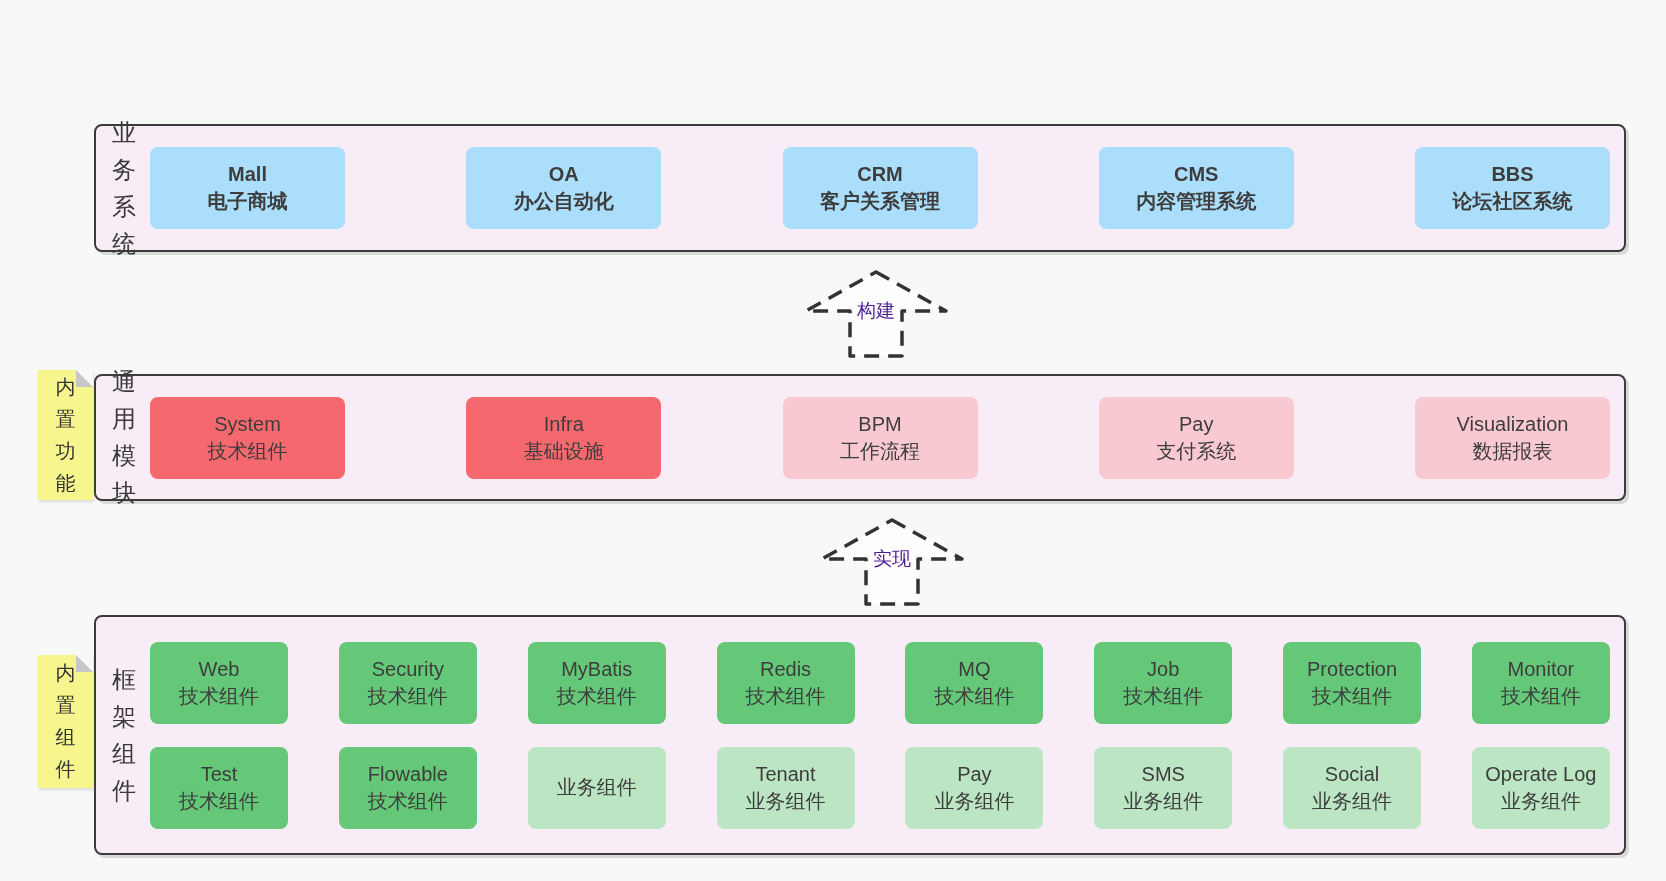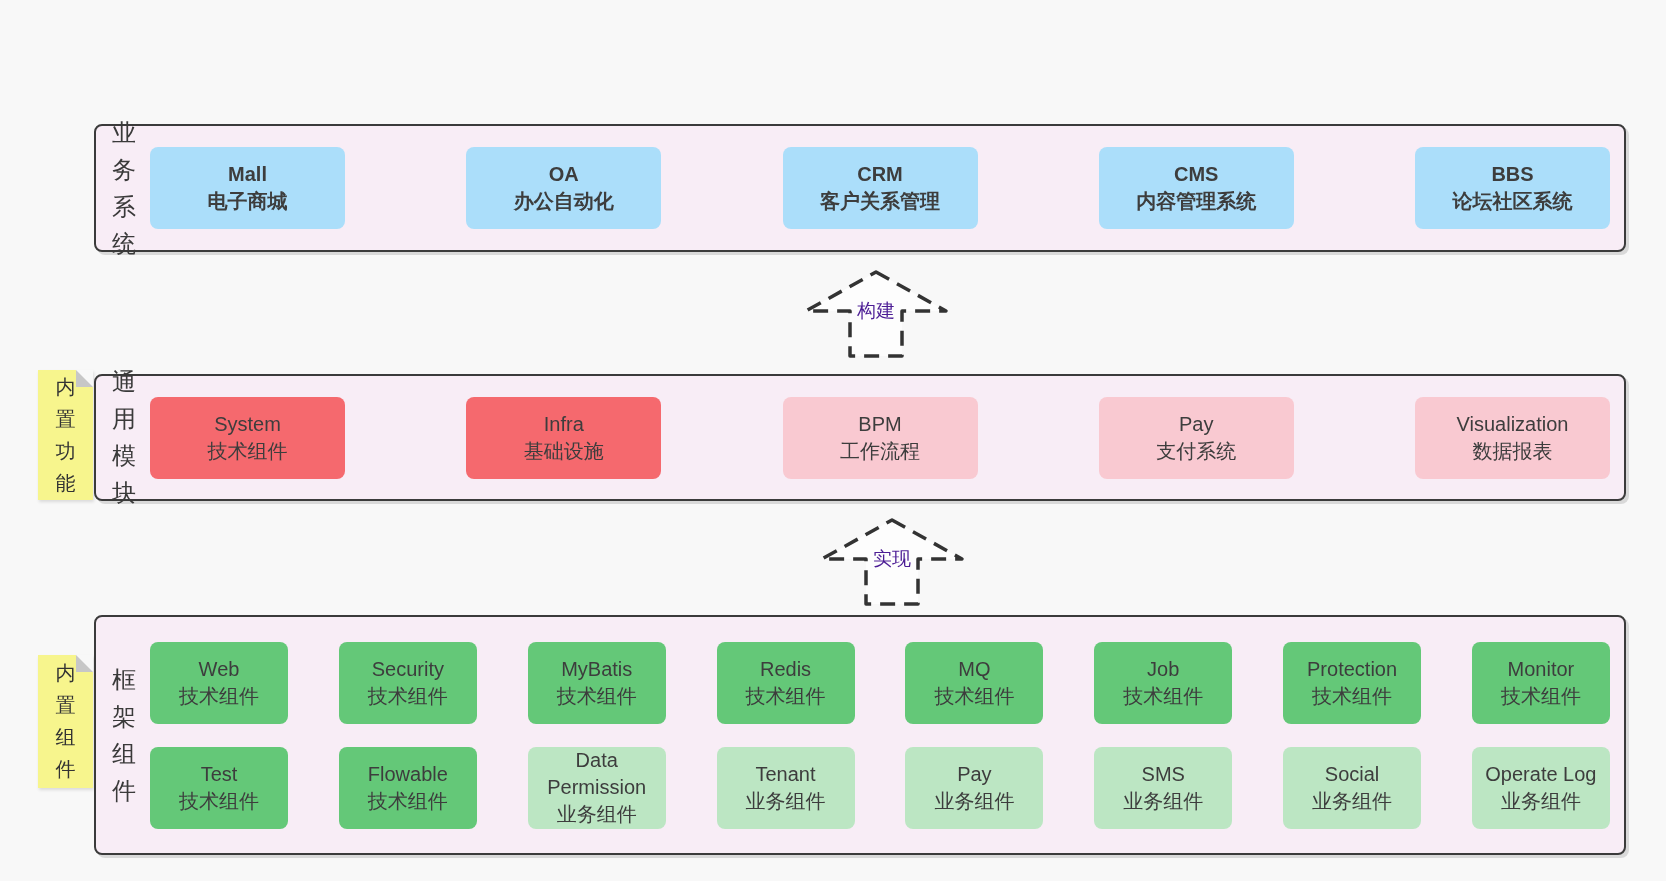--- a/index.html
+++ b/index.html
@@ -209,21 +209,20 @@
       <div class="box-row">
         <div class="box green">
           <div class="box-title">Test</div>
           <div class="box-subtitle">技术组件</div>
         </div>
         <div class="box green">
           <div class="box-title">Flowable</div>
           <div class="box-subtitle">技术组件</div>
         </div>
         <div class="box green-light">
-          <div class="box-title">Data Permission</div>
           <div class="box-subtitle">业务组件</div>
         </div>
         <div class="box green-light">
           <div class="box-title">Tenant</div>
           <div class="box-subtitle">业务组件</div>
         </div>
         <div class="box green-light">
           <div class="box-title">Pay</div>
           <div class="box-subtitle">业务组件</div>
         </div>

